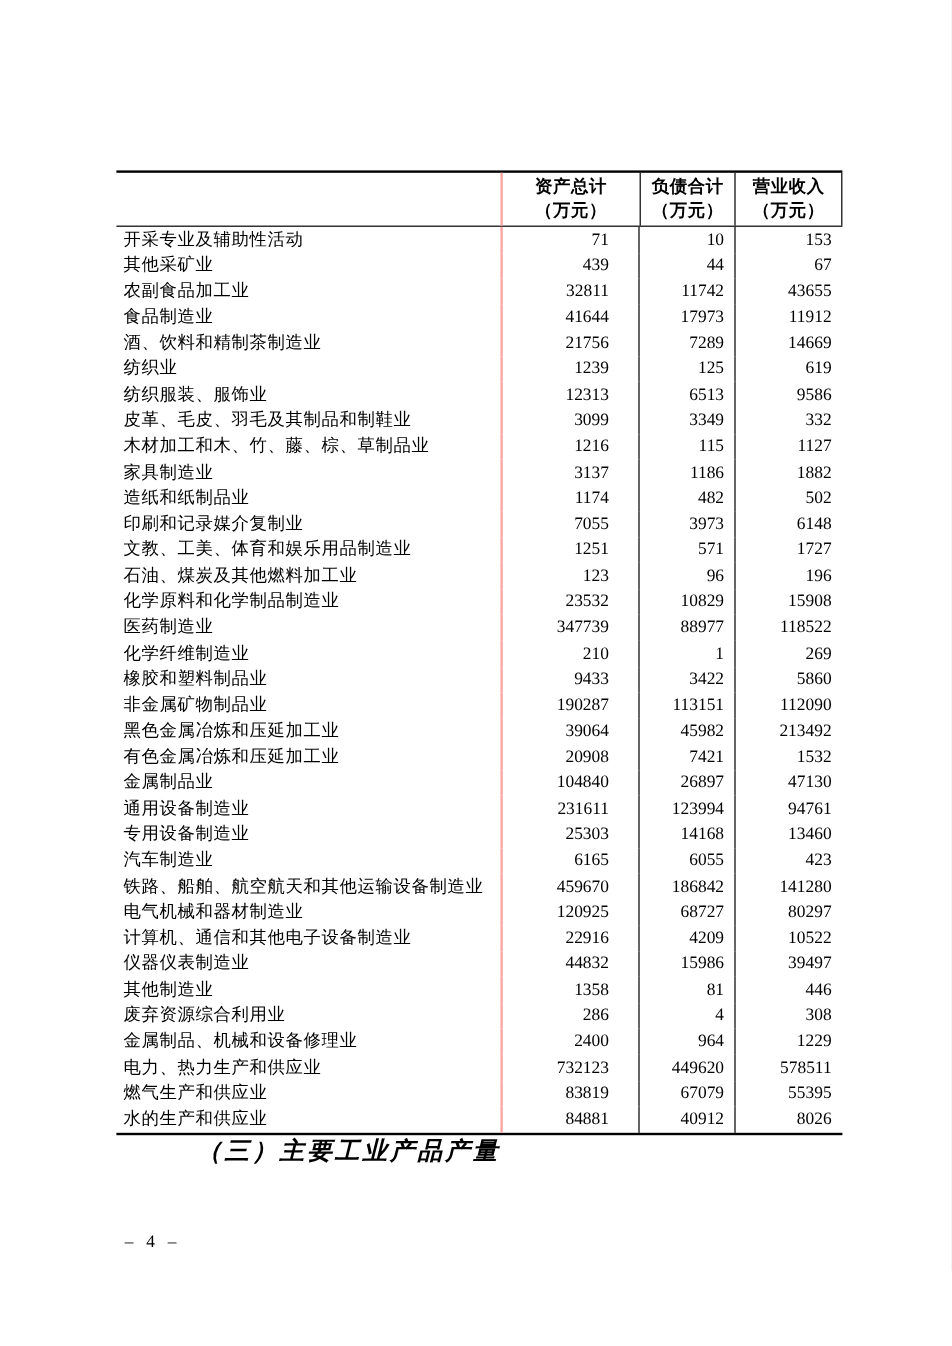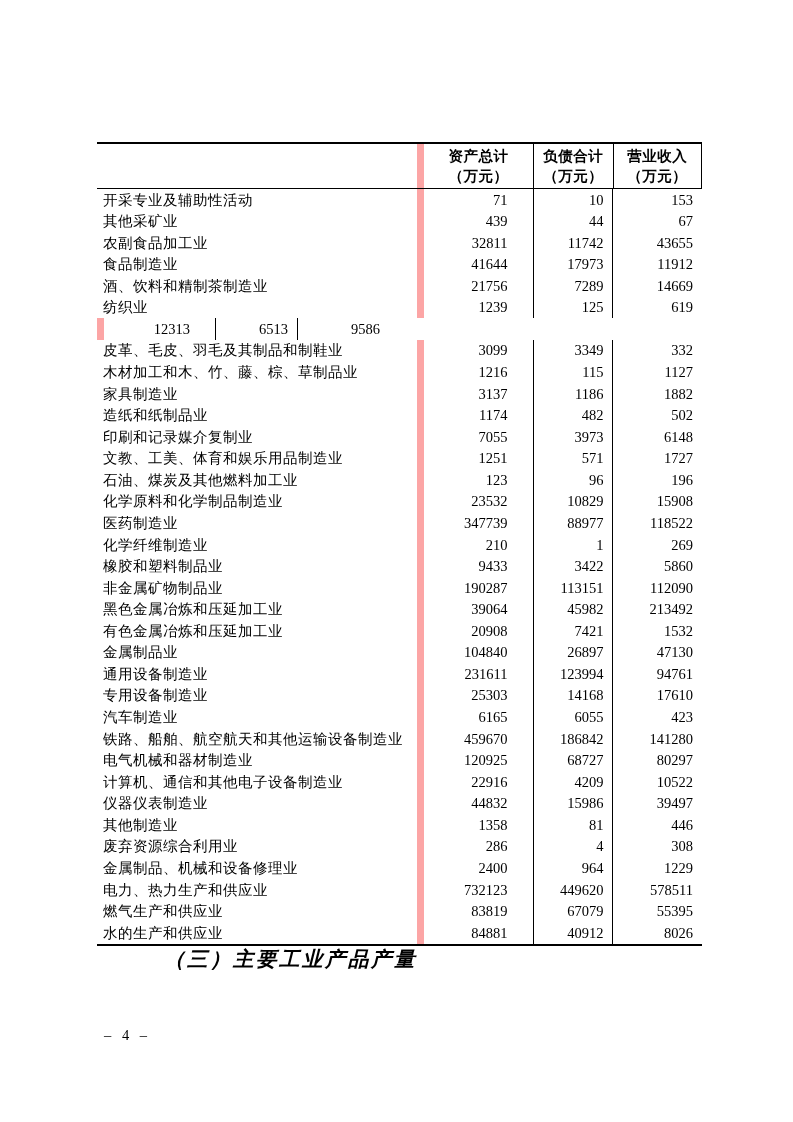--- a/index.html
+++ b/index.html
@@ -36,21 +36,21 @@
     display: flex;
     flex-direction: column;
     justify-content: center;
     align-items: center;
     line-height: 20px;
     letter-spacing: 0.5px;
   }
   .tr { display: flex; height: 21.575px; }
   .td { display: flex; align-items: center; overflow: hidden; white-space: nowrap; }
   .name-col  { width: 329px; padding-left: 6px; letter-spacing: 0.5px; }
-  .col2 { width: 102px; border-left: 7px solid #fca5a5; padding-left: 16px; }
+  .col2 { width: 102px; border-left: 2px solid #fca5a5; padding-left: 16px; }
   .col3 { width: 82px;  border-left: 1px solid #000; margin-left: 16px; }
   .col4 { width: 92px;  border-left: 1px solid #000; }
   .thead .col4 { border-right: 1px solid #000; }
   .td.num {
     justify-content: flex-end;
     padding-right: 9px;
     font-family: "Liberation Serif", serif;
   }
 
   
@@ -135,20 +135,21 @@
         </div>
 
         <div class="tr">
           <div class="td name-col">纺织业</div>
           <div class="td num col2">1239</div>
           <div class="td num col3">125</div>
           <div class="td num col4">619</div>
         </div>
 
         <div class="tr">
+          <div class="td name-col">纺织服装、服饰业</div>
           <div class="td num col2">12313</div>
           <div class="td num col3">6513</div>
           <div class="td num col4">9586</div>
         </div>
 
         <div class="tr">
           <div class="td name-col">皮革、毛皮、羽毛及其制品和制鞋业</div>
           <div class="td num col2">3099</div>
           <div class="td num col3">3349</div>
           <div class="td num col4">332</div>
@@ -256,21 +257,21 @@
           <div class="td name-col">通用设备制造业</div>
           <div class="td num col2">231611</div>
           <div class="td num col3">123994</div>
           <div class="td num col4">94761</div>
         </div>
 
         <div class="tr">
           <div class="td name-col">专用设备制造业</div>
           <div class="td num col2">25303</div>
           <div class="td num col3">14168</div>
-          <div class="td num col4">17610</div>
+          <div class="td num col4">13460</div>
         </div>
 
         <div class="tr">
           <div class="td name-col">汽车制造业</div>
           <div class="td num col2">6165</div>
           <div class="td num col3">6055</div>
           <div class="td num col4">423</div>
         </div>
 
         <div class="tr">

